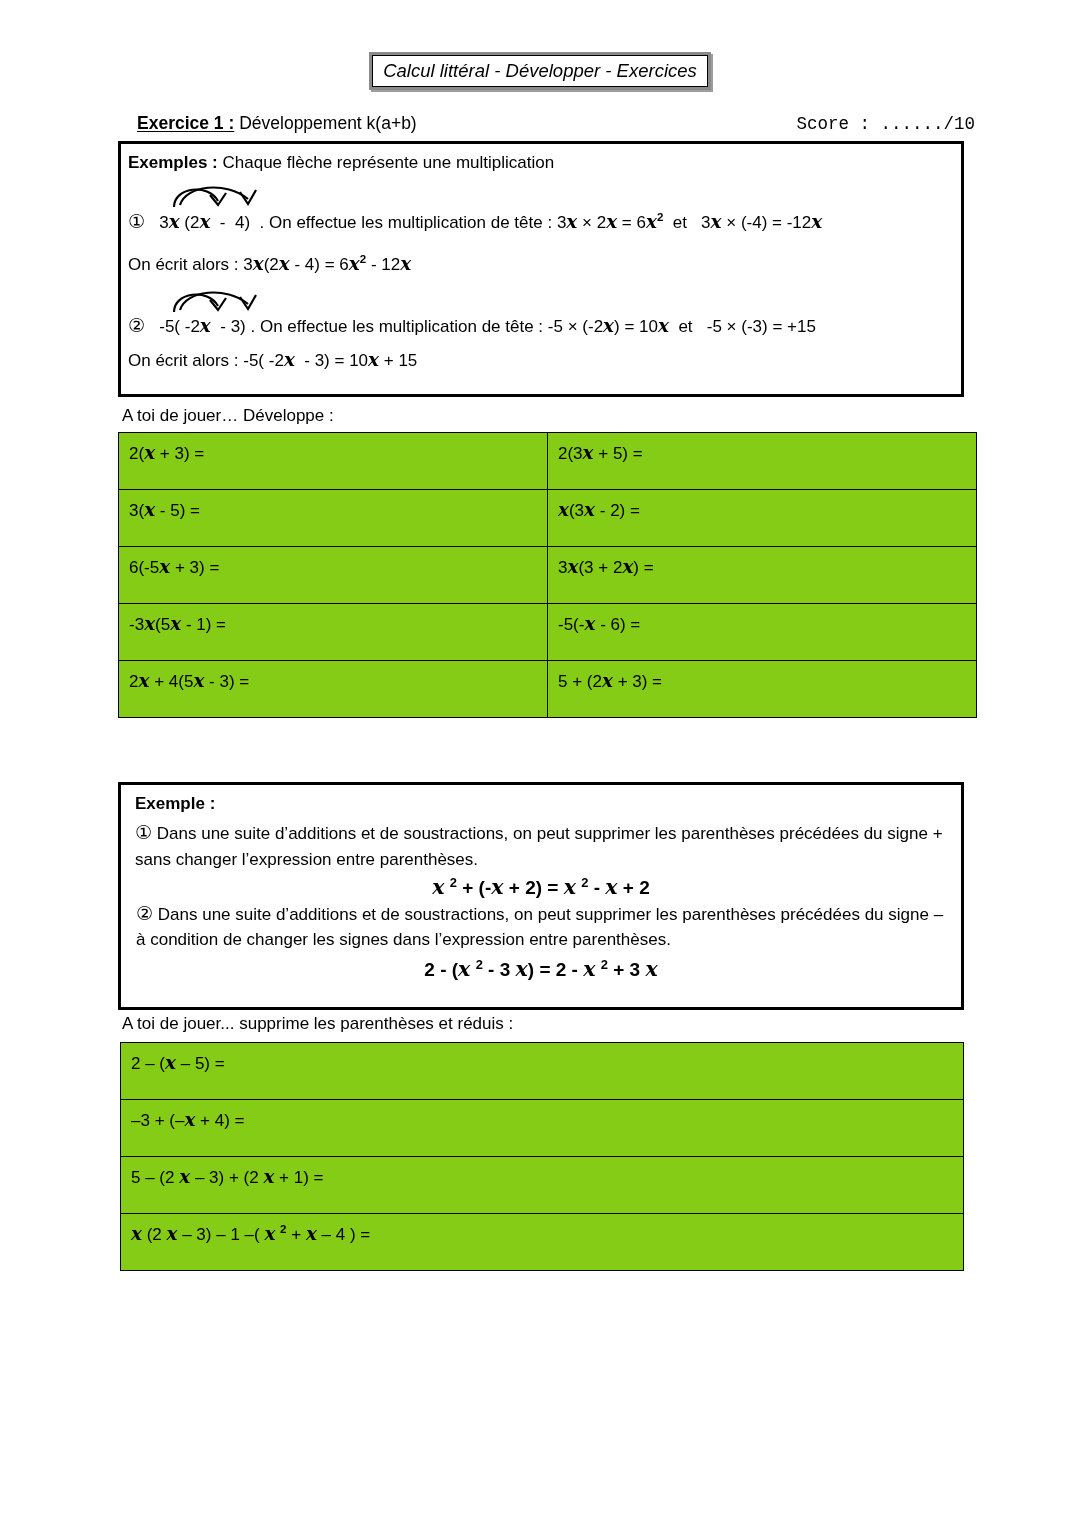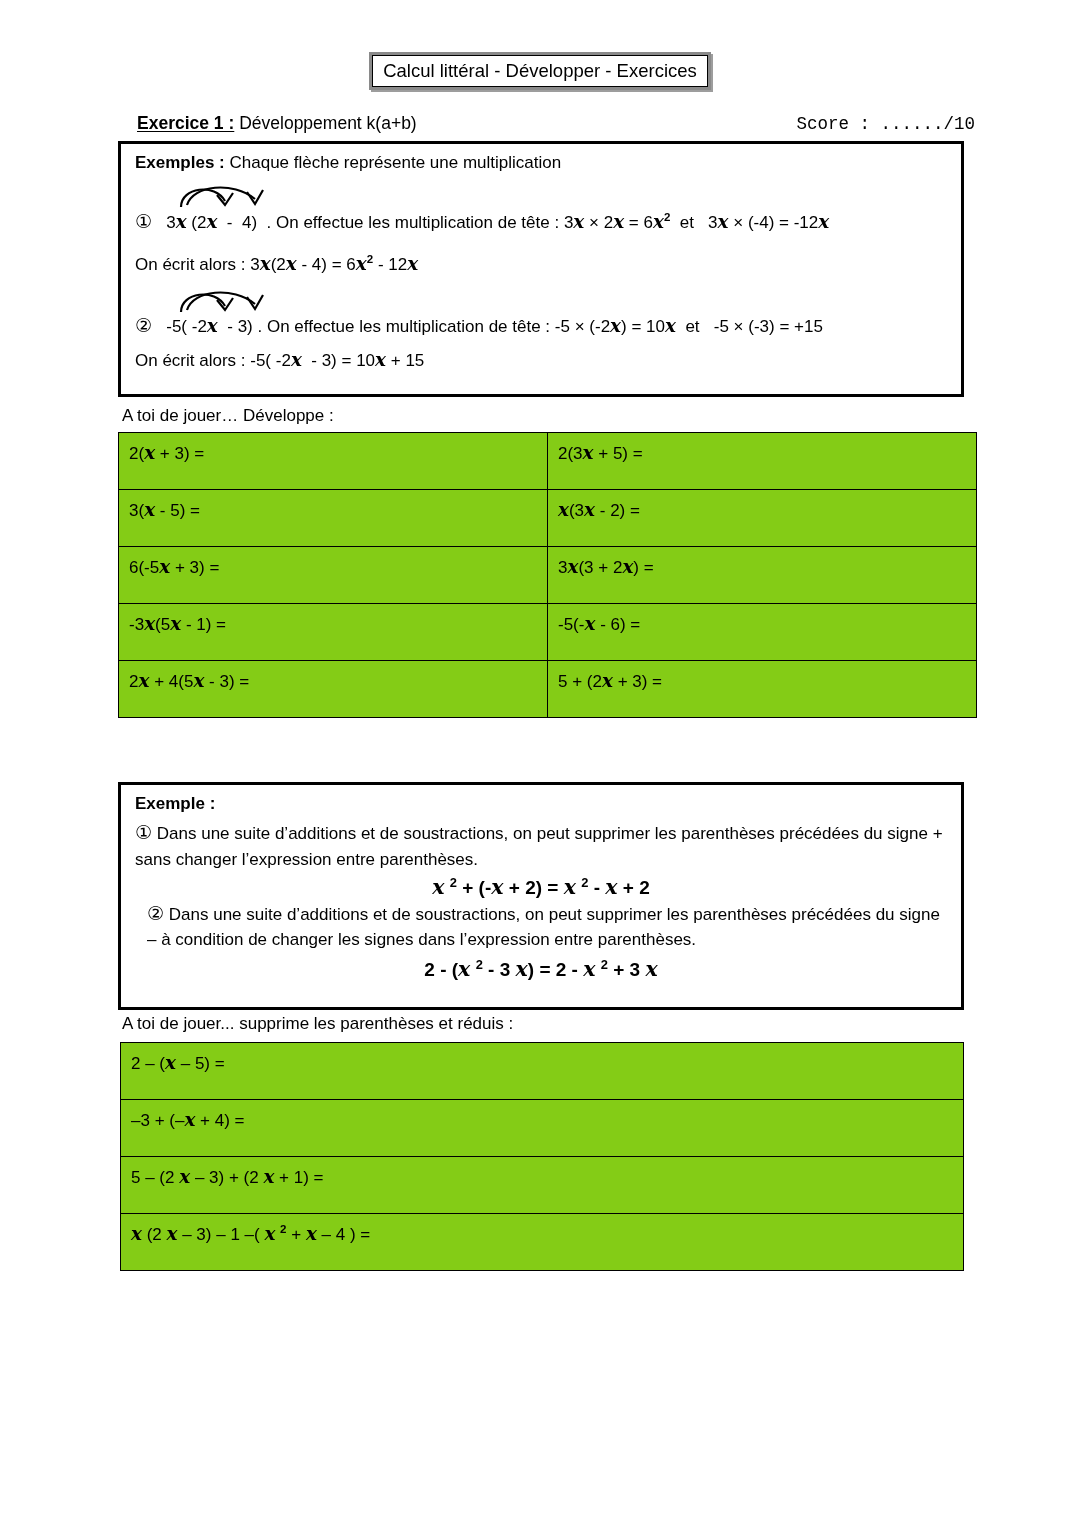--- a/index.html
+++ b/index.html
@@ -44,20 +44,21 @@
     left: 0;
     width: 1080px;
     text-align: center;
   }
   .title-box {
     display: inline-block;
     border: 3px solid #8a8a8a;
     padding: 0;
     background: #ffffff;
     box-shadow: 2px 2px 0 0 #9d9d9d;
+    font-style: italic;
   }
   .title-inner {
     border: 1.5px solid #000000;
     padding: 4px 10px 5px 10px;
     font-size: 18.5px;
     line-height: 1.15;
     white-space: nowrap;
   }
 
   
@@ -86,21 +87,21 @@
 
   
   .example-box {
     position: absolute;
     left: 118px;
     border: 3px solid #000000;
     background: #ffffff;
     box-sizing: border-box;
   }
   .example-box .inner {
-    padding: 10px 14px 10px 14px;
+    padding: 10px 14px 10px 7px;
     font-size: 17px;
     line-height: 1.1;
   }
   .ex-line {
     margin: 0;
     white-space: nowrap;
   }
   .ex-line.wrap { white-space: normal; }
 
   .circnum {
@@ -231,21 +232,21 @@
 
   <div class="example-box" style="top:782px; width:846px; height:228px;">
     <div class="inner" style="padding:10px 14px 0 14px;">
 
       <p class="ex-line" style="margin:0 0 7px 0;"><b>Exemple :</b></p>
 
       <p class="ex-line wrap" style="margin:0; line-height:1.52;"><span class="circnum">①</span> Dans une suite d’additions et de soustractions, on peut supprimer les parenthèses précédées du signe + sans changer l’expression entre parenthèses.</p>
 
       <p class="ex-line" style="margin:4px 0 2px 0; text-align:center; font-size:19px; font-weight:600;"><span class="vx">x</span>&nbsp;<span class="sup">2</span> + (-<span class="vx">x</span> + 2) = <span class="vx">x</span>&nbsp;<span class="sup">2</span> - <span class="vx">x</span> + 2</p>
 
-      <p class="ex-line wrap" style="margin:2px 0 0 12px; line-height:1.52;"><span class="circnum">②</span> Dans une suite d’additions et de soustractions, on peut supprimer les parenthèses précédées du signe – à condition de changer les signes dans l’expression entre parenthèses.</p>
+      <p class="ex-line wrap" style="margin:2px 0 0 1px; line-height:1.52;"><span class="circnum">②</span> Dans une suite d’additions et de soustractions, on peut supprimer les parenthèses précédées du signe – à condition de changer les signes dans l’expression entre parenthèses.</p>
 
       <p class="ex-line" style="margin:5px 0 0 0; text-align:center; font-size:19px; font-weight:600;">2 - (<span class="vx">x</span>&nbsp;<span class="sup">2</span> - 3 <span class="vx">x</span>) = 2 - <span class="vx">x</span>&nbsp;<span class="sup">2</span> + 3 <span class="vx">x</span></p>
 
     </div>
   </div>
 
   <div class="caption" style="top:1014px;">A toi de jouer... supprime les parenthèses et réduis :</div>
 
   <table class="ex-table" id="table2" style="top:1042px;">
     <tbody>

